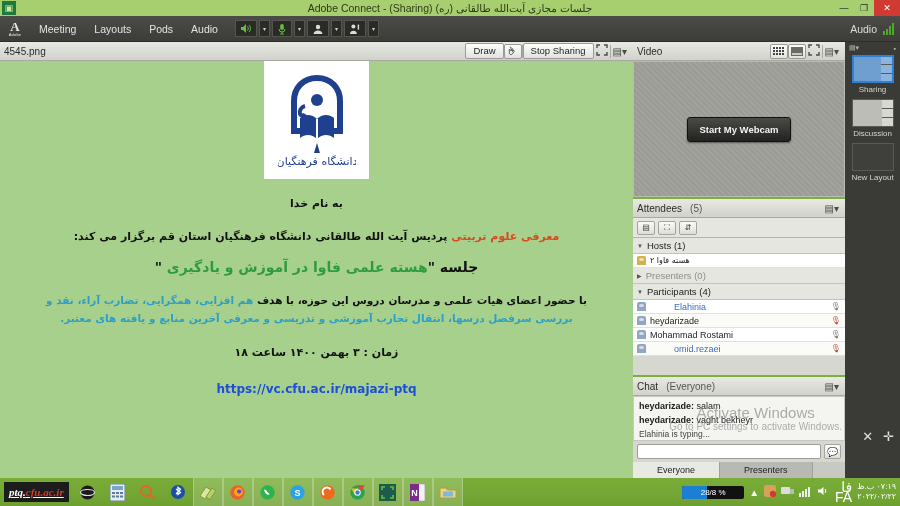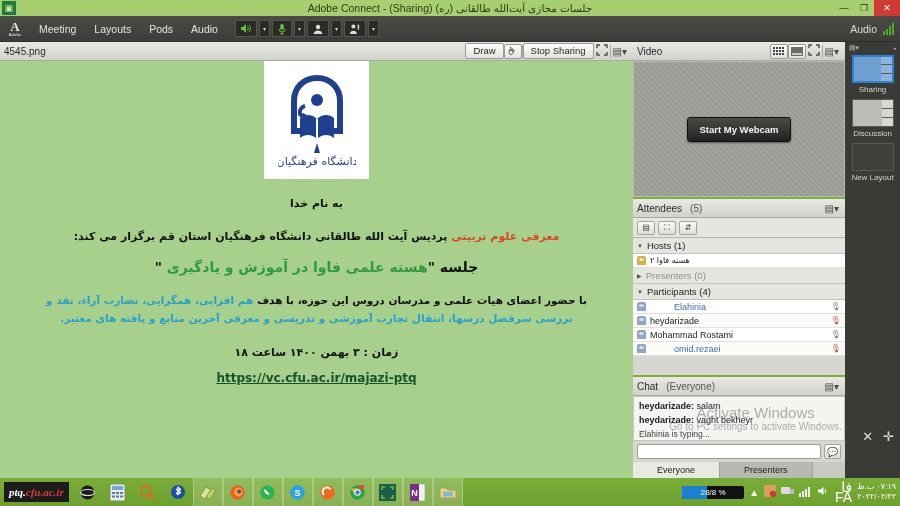--- a/index.html
+++ b/index.html
@@ -102,22 +102,22 @@
   .l-group { font-size:11px; font-weight:bold; margin-top:20px; }
   .l-group .hl { color:#d9481f; }
   .l-session { font-size:14px; font-weight:bold; margin-top:16px; }
   .l-session .hl { color:#2e9b3e; }
   .l-para {
     font-size:10.5px; font-weight:bold; margin:16px 44px 0 44px;
     line-height:1.75; color:#111;
   }
   .l-para .hl { color:#2aa0c9; }
   .l-time { font-size:11px; font-weight:bold; margin-top:18px; }
-  .l-url { font-size:12px; font-weight:bold; margin-top:12px; color:#14532d;
-           text-decoration:underline; direction:ltr; }
+  .l-url { font-size:12px; font-weight:bold; margin-top:23px; color:#1d4ed8;
+           direction:ltr; }
 
   
   .right-col { width:212px; display:flex; flex-direction:column; background:#8c8c86; }
   .pod { display:flex; flex-direction:column; background:#d7d7d2; }
   .pod + .pod { border-top:2px solid #7cb03c; }
 
   .video-pod { height:155px; }
   .video-body {
     flex:1;
     background:
@@ -230,21 +230,21 @@
 
   
   .taskbar {
     position:absolute; left:0; right:0; bottom:0; height:28px;
     background:linear-gradient(#79ad37,#6ea031);
     display:flex; align-items:center;
   }
   .tb-badge {
     height:20px; margin:0 4px; padding:0 5px; background:#1c1c1c;
     display:flex; align-items:center; font-size:11px; font-weight:bold;
-    font-family:"Liberation Serif", serif; color:#fff; font-style:italic;
+    font-family:"Liberation Serif", serif; color:#fff; font-style:italic;text-decoration:underline;
   }
   .tb-badge .w { color:#fff; }
   .tb-badge .r { color:#d83a2f; }
   .tbi {
     width:30px; height:28px; display:flex; align-items:center; justify-content:center;
     font-size:14px;
   }
   .tbi.act { background:rgba(255,255,255,.18); border-left:1px solid rgba(255,255,255,.25); border-right:1px solid rgba(255,255,255,.25);}
   .tray { margin-left:auto; display:flex; align-items:center; gap:5px; padding-right:4px; }
   .battery {

